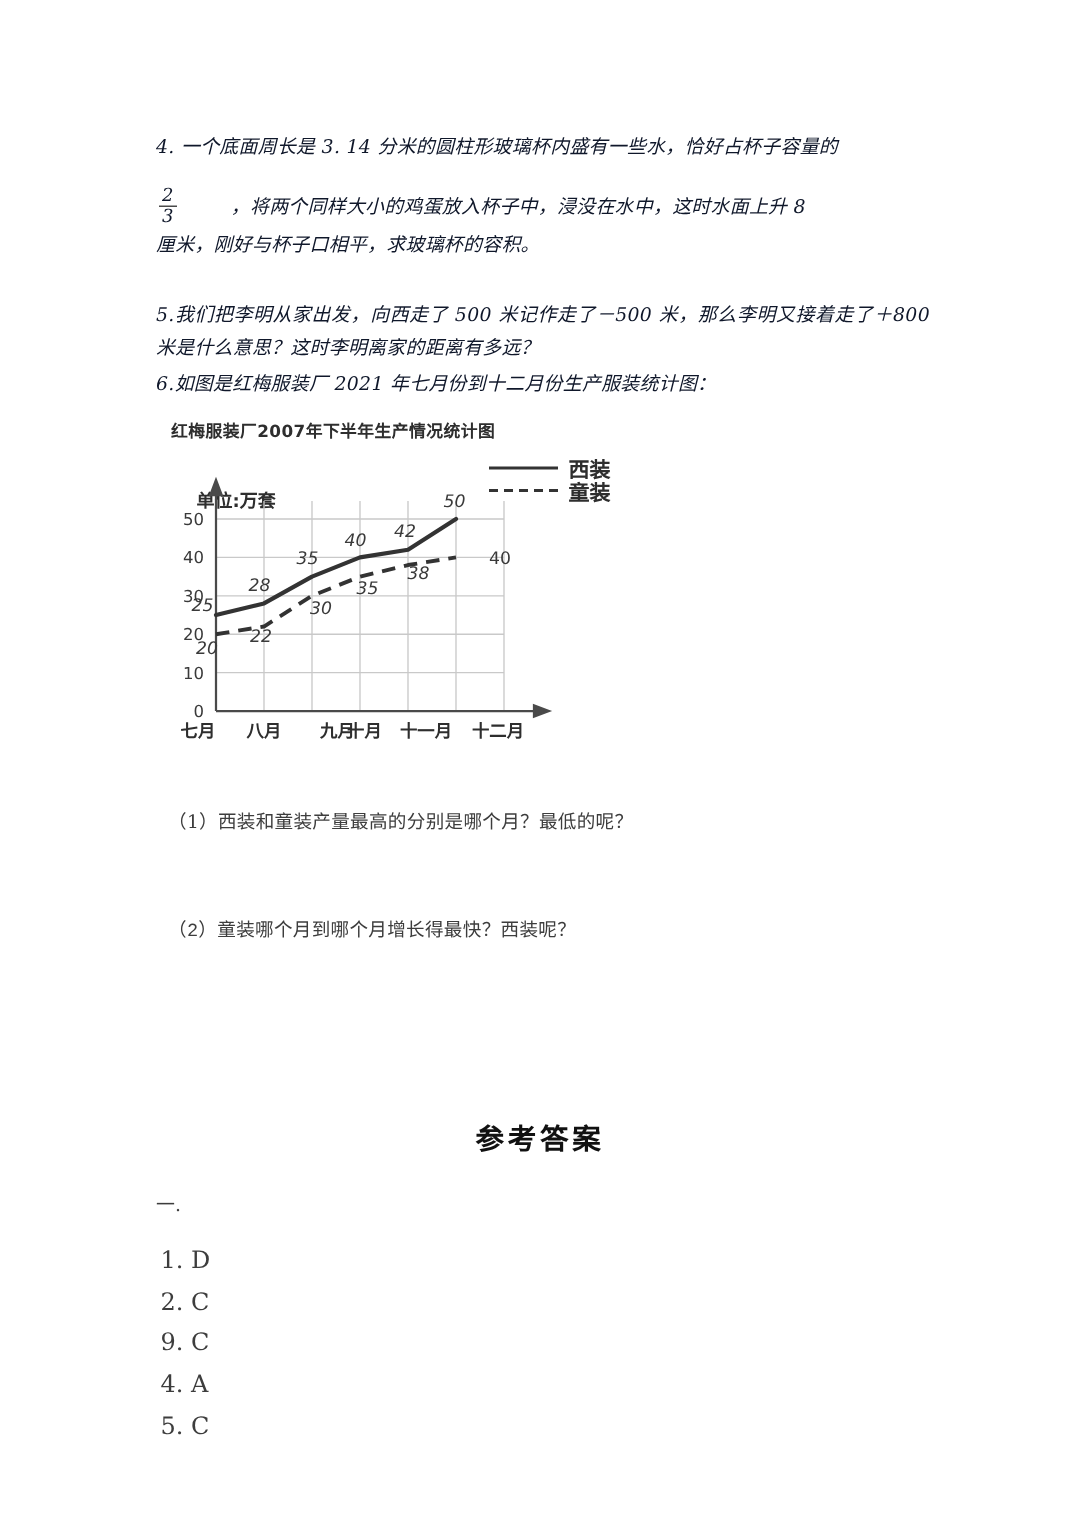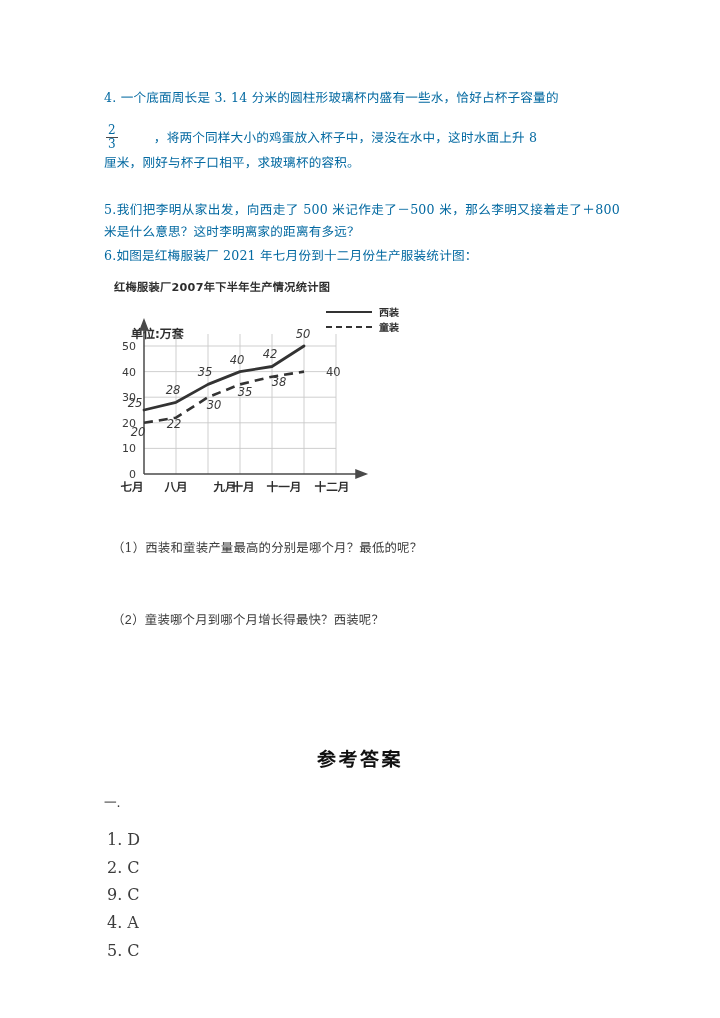--- a/index.html
+++ b/index.html
@@ -20,23 +20,24 @@
     position: absolute;
     inset: 0;
     background: #ffffff;
   }
 
   
   .q-block {
     position: absolute;
     font-size: 12.6px;
     line-height: 1.95;
-    color: #0369a1;
+    color: #0f172a;
     letter-spacing: 0.2px;
     text-align: justify;
+    font-style: italic;
   }
   .q4 { left: 104px; top: 86px;  width: 516px; }
   .q4 .line2 { margin-top: 14px; display: flex; align-items: center; }
   .q5 { left: 104px; top: 199px; width: 516px; line-height: 1.78; }
   .q6 { left: 104px; top: 245px; width: 516px; line-height: 1.78; }
 
   
   .frac {
     display: inline-flex;
     flex-direction: column;
@@ -69,21 +70,21 @@
     font-weight: bold;
     color: #2e2e2e;
     letter-spacing: 0.3px;
     white-space: nowrap;
   }
   .legend {
     position: absolute;
     left: 222px;
     top: 28px;
     font-family: "DejaVu Sans", "Liberation Sans", sans-serif;
-    font-size: 10px;
+    font-size: 14px;
     font-weight: bold;
     color: #2e2e2e;
     text-align: right;
   }
   .legend-row {
     display: flex;
     align-items: center;
     height: 15px;
   }
   .legend-key { width: 46px; height: 0; position: relative; margin-right: 7px; }

